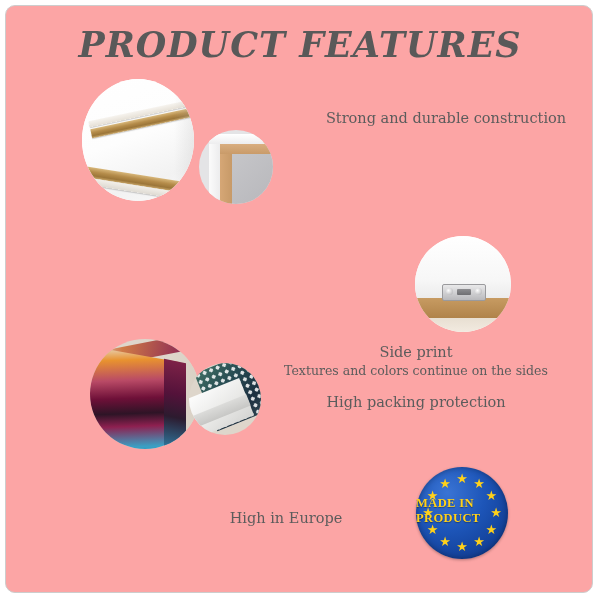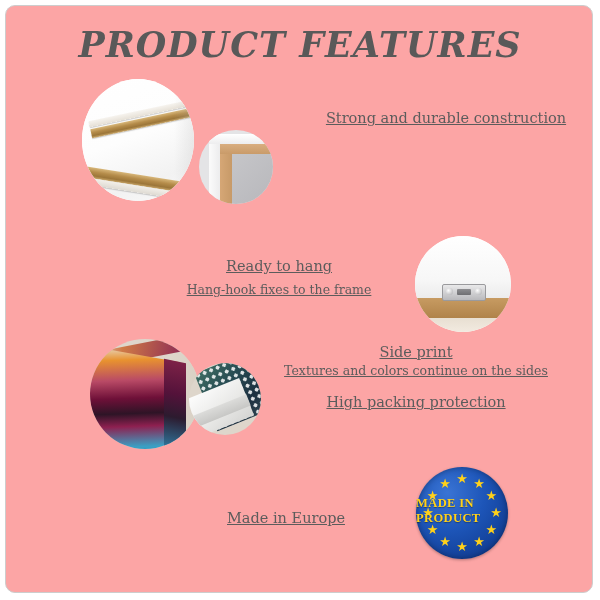--- a/index.html
+++ b/index.html
@@ -42,21 +42,20 @@
     color: #595959;
     white-space: nowrap;
   }
 
   
   .txt-line {
     font-family: "DejaVu Serif", serif;
     color: #5c5c5c;
     white-space: nowrap;
     text-align: center;
-    text-decoration: underline;
   }
   .txt-main { font-size: 14.5px; }
   .txt-sub  { font-size: 12.5px; }
 
   .text-block {
     position: absolute;
     text-align: center;
   }
 
   #feature1-text { left: 290px; top: 104px; width: 300px; }
@@ -304,24 +303,20 @@
     <div class="wall-white"></div>
     <div class="wood-strip"></div>
     <div class="pale-strip"></div>
     <div class="hook-plate">
       <span class="hole l"></span>
       <span class="bar"></span>
       <span class="hole r"></span>
     </div>
   </div>
 
-  <div class="text-block" id="feature2-text">
-    <div class="txt-line txt-main">Ready to hang</div>
-    <div class="txt-line txt-sub">Hang-hook fixes to the frame</div>
-  </div>
 
   <div class="circ" id="img3-big">
     <div class="bg-right"></div>
     <div class="canvas-top"></div>
     <div class="canvas-face"></div>
     <div class="canvas-side"></div>
   </div>
 
   <div class="circ" id="img3-small">
     <div class="bubble"></div>
@@ -332,21 +327,21 @@
   <div class="text-block" id="feature3-text">
     <div class="txt-line txt-main">Side print</div>
     <div class="txt-line txt-sub">Textures and colors continue on the sides</div>
   </div>
 
   <div class="text-block" id="feature4-text">
     <div class="txt-line txt-main">High packing protection</div>
   </div>
 
   <div class="text-block" id="madein-text">
-    <div class="txt-line txt-main">Made in Europe</div>
+    <div class="txt-line txt-main">High in Europe</div>
   </div>
 
   <div id="eu-badge">
     <div id="eu-stars">
         <span class="star" style="transform: translate(0px, -34px);">
           <i>★</i>
         </span>
         <span class="star" style="transform: translate(17px, -29.44px);">
           <i>★</i>
         </span>

